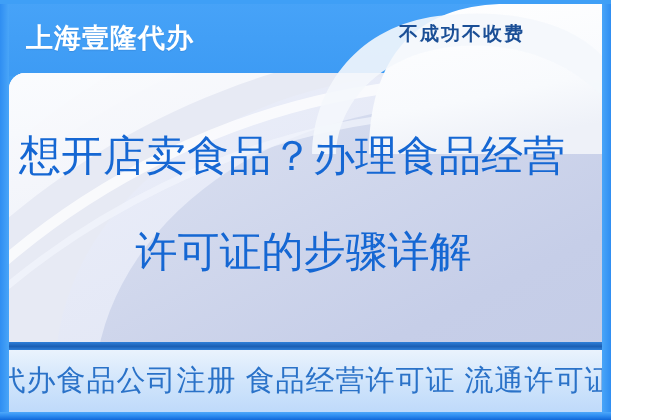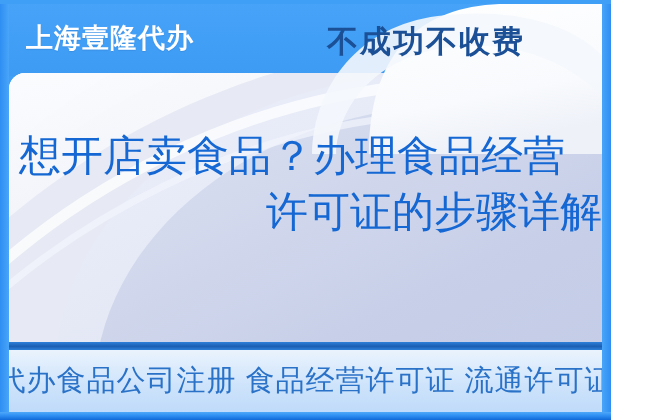--- a/index.html
+++ b/index.html
@@ -94,21 +94,21 @@
     height: 150px;
     z-index: 10;
     pointer-events: none;
   }
   .swoosh-top svg { display: block; width: 100%; height: 100%; }
 
   .header-right-title {
     position: absolute;
     right: 86px;
     top: 21px;
-    font-size: 31px;
+    font-size: 19px;
     font-weight: 600;
     color: #1b4f96;
     letter-spacing: 2px;
     white-space: nowrap;
     z-index: 31;
   }
 
   
   .headline {
     position: absolute;
@@ -121,21 +121,21 @@
     font-size: 42px;
     font-weight: 500;
     line-height: 1.34;
     letter-spacing: 0px;
   }
   .headline .line {
     display: block;
     white-space: nowrap;
   }
   .headline .line-1 { text-align: left; padding-left: 14px; }
-  .headline .line-2 { text-align: right; }
+  .headline .line-2 { text-align: center; margin-top: 40px; }
 
   
   .bottom-sep {
     position: absolute;
     left: 9px; right: 9px;
     bottom: 70px;
     height: 8px;
     background: linear-gradient(180deg, #2f7fd8 0%, #1b5fb4 55%, #2f7fd8 100%);
     z-index: 35;
   }

